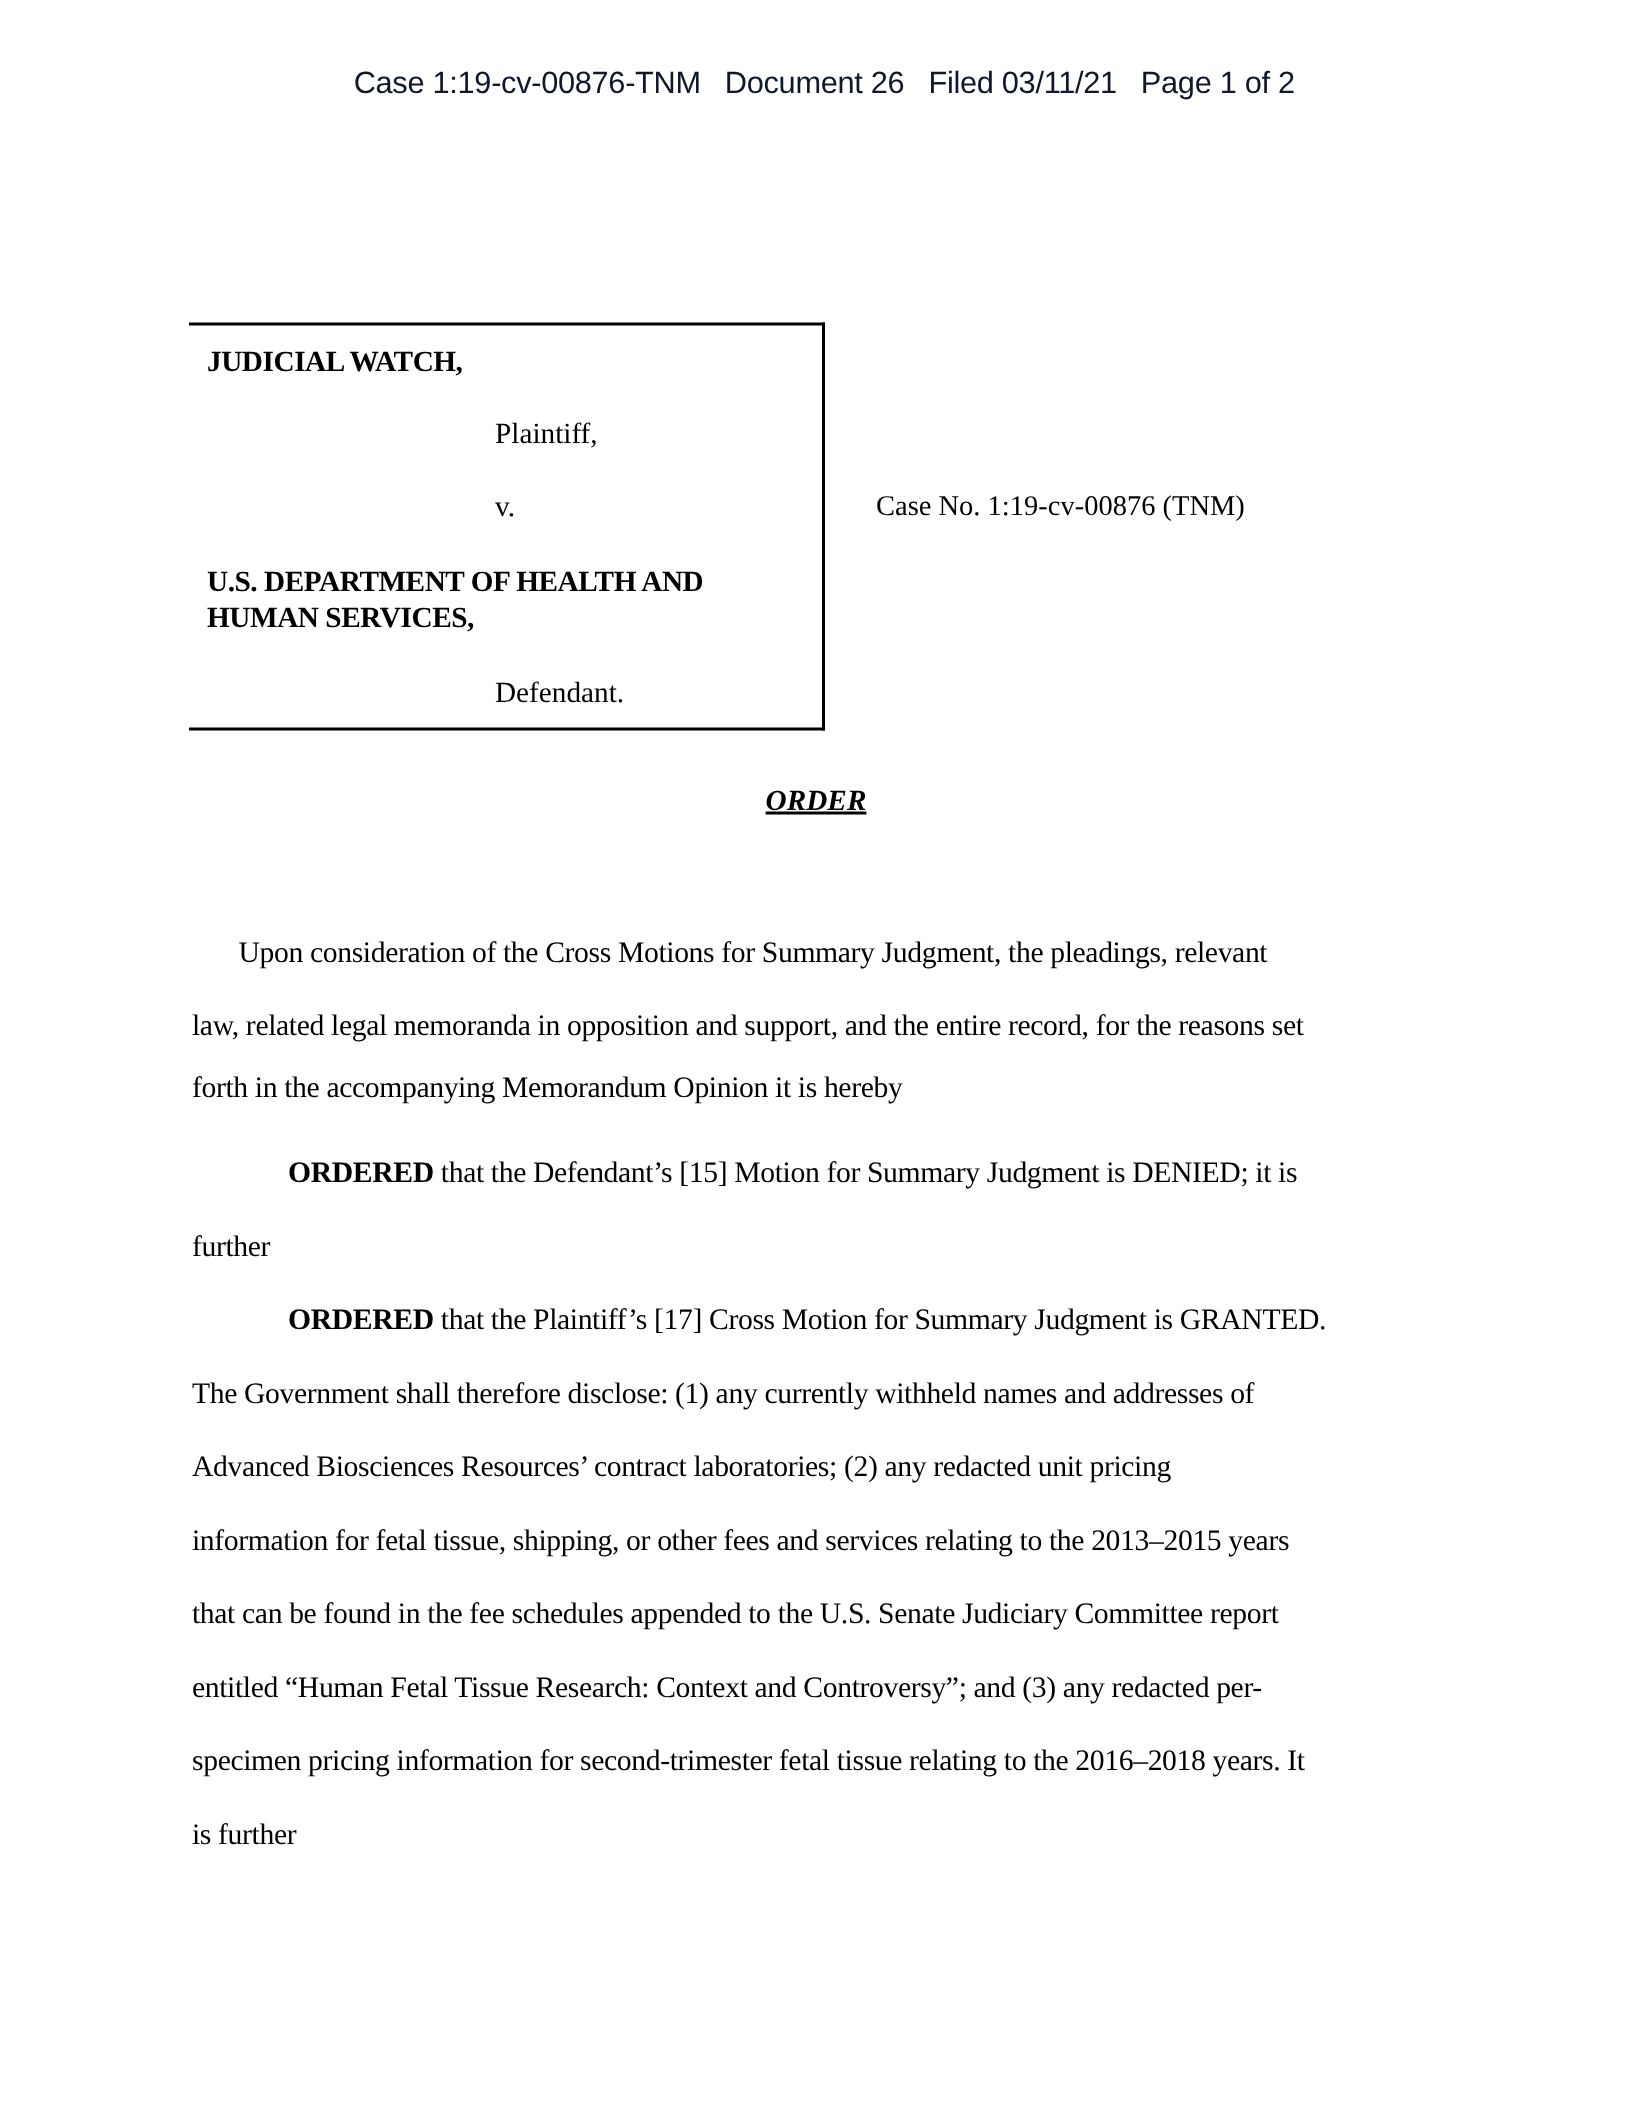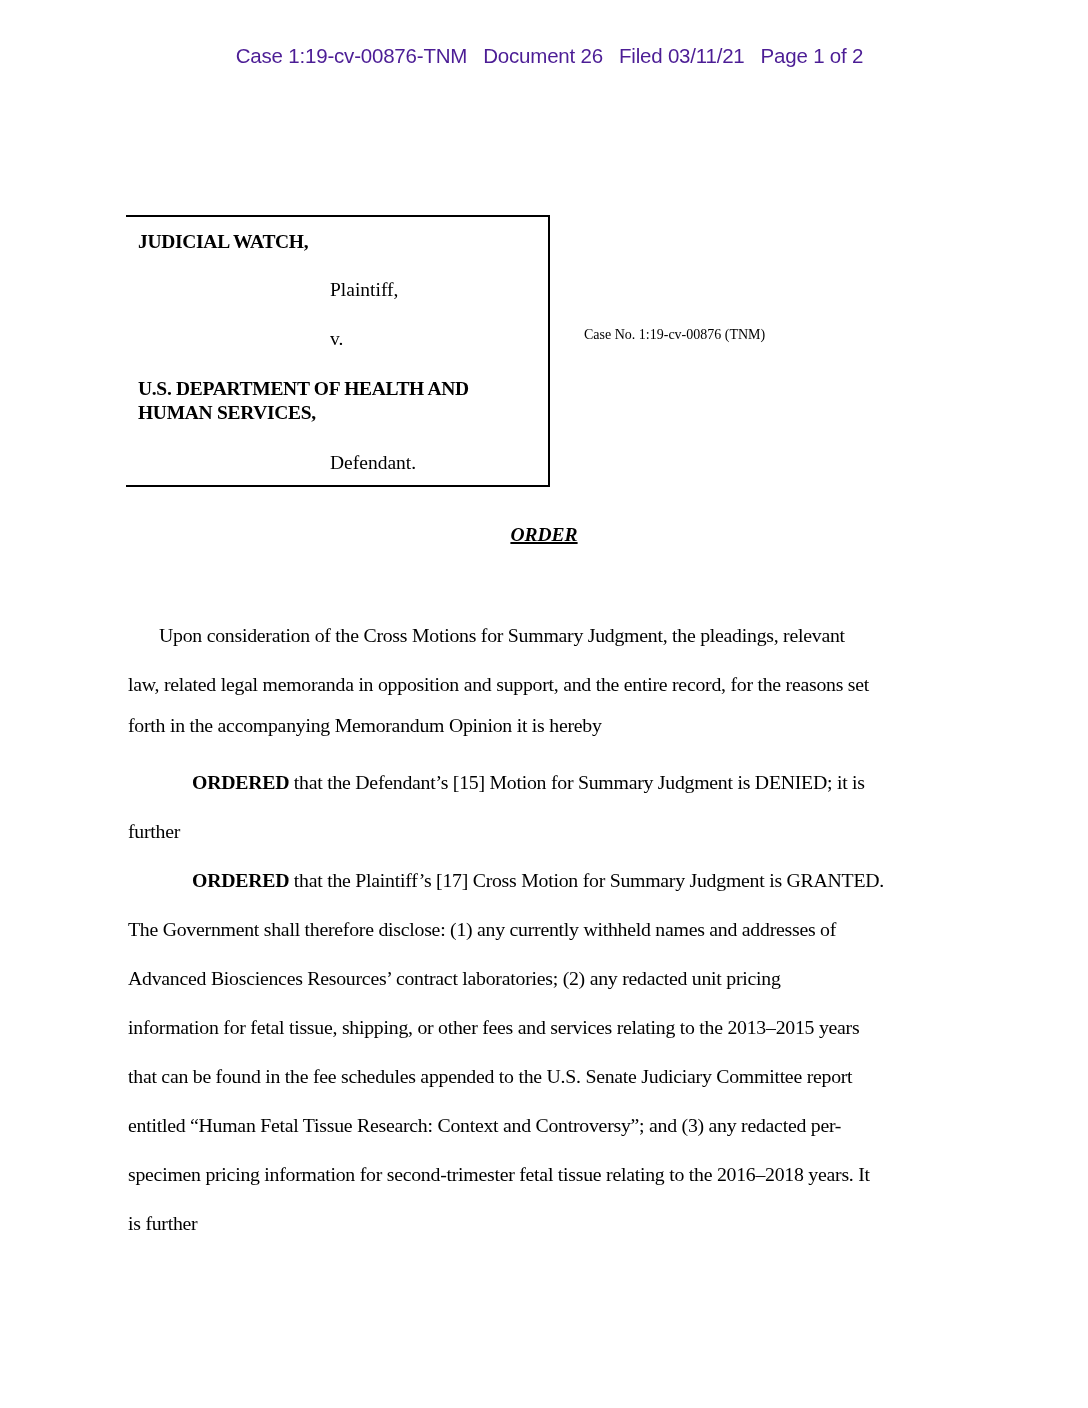--- a/index.html
+++ b/index.html
@@ -1,28 +1,28 @@
 <!DOCTYPE html>
 <html><head>
 <meta charset="utf-8">
 <style>
   html, body { margin: 0; padding: 0; background: #ffffff; }
   body { width: 1088px; height: 1408px; position: relative; overflow: hidden;
          font-family: "Liberation Serif", "DejaVu Serif", serif; color: #000; }
   .stamp { position: absolute; top: 20px; left: 0; width: 1088px; text-align: center;
            font-family: "Liberation Sans", "DejaVu Sans", sans-serif; font-size: 20.5px;
-           color: #4c1d95; white-space: pre; letter-spacing: -0.2px; }
+           color: #0f172a; white-space: pre; letter-spacing: -0.2px; }
   .stamp span { margin: 0 8px; }
   .court { position: absolute; top: 131px; left: 0; width: 1088px; text-align: center;
            font-weight: bold; font-size: 18.5px; line-height: 24px; letter-spacing: -0.4px; }
   .caption-box { position: absolute; left: 126px; top: 215px; width: 422px; height: 268px;
                  border-top: 2px solid #000; border-right: 2px solid #000; border-bottom: 2px solid #000; }
   .cap { position: absolute; font-size: 19.5px; white-space: nowrap; }
   .cap.bold { font-weight: bold; letter-spacing: -0.3px; line-height: 25px; }
-  .caseno { position: absolute; left: 584px; top: 327px; font-size: 14px; white-space: nowrap; }
+  .caseno { position: absolute; left: 584px; top: 327px; font-size: 19px; white-space: nowrap; }
   .order-title { position: absolute; top: 524px; left: 0; width: 1088px; text-align: center;
                  font-weight: bold; font-size: 19.5px; text-decoration: underline; text-decoration-thickness: 2px; font-style: italic; }
   .body-line { position: absolute; font-size: 19.8px; white-space: nowrap; letter-spacing: -0.25px; text-align: right; }
   .body-line b { font-weight: bold; }
 </style>
 </head>
 <body>
 
 <div class="stamp">
   <span>Case 1:19-cv-00876-TNM</span><span>Document 26</span><span>Filed 03/11/21</span><span>Page 1 of 2</span>

